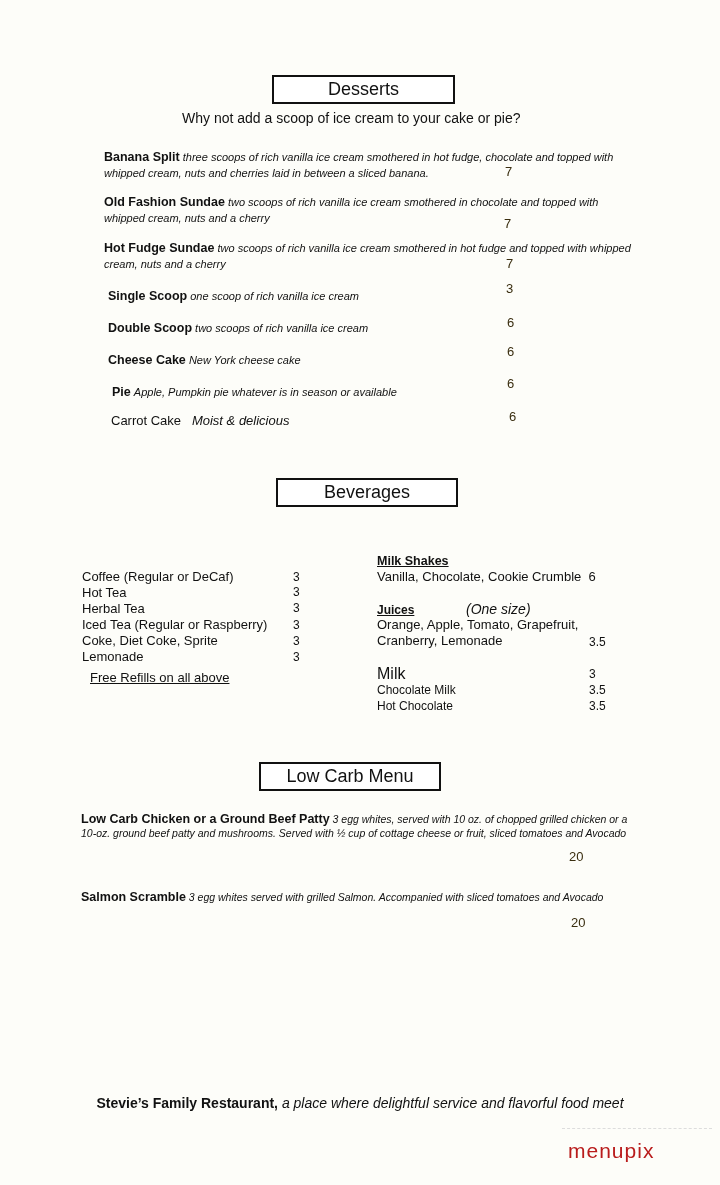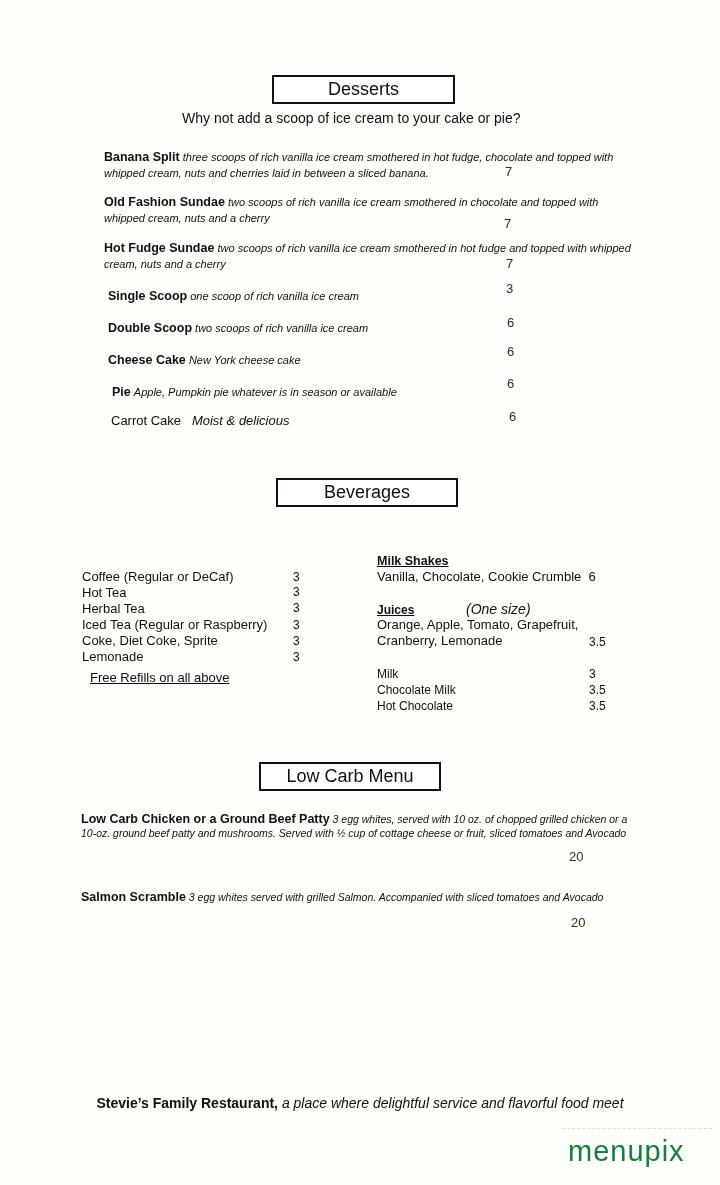--- a/index.html
+++ b/index.html
@@ -10,21 +10,21 @@
   .tagline { position:absolute; font-size:14px; }
   .item { position:absolute; font-size:11px; line-height:16px; }
   .item b { font-size:12.5px; font-weight:bold; }
   .item i { font-style:italic; }
   .price { position:absolute; font-size:13px; color:#3a2e10; }
   .bev { position:absolute; font-size:13px; line-height:16px; }
   .bev-price { position:absolute; font-size:12px; line-height:16px; }
   .u { text-decoration:underline; }
   .footer { position:absolute; left:0; width:720px; top:1095px; text-align:center; font-size:14px; }
   .wm { position:absolute; left:562px; top:1128px; width:150px; height:44px; border-top:1px dashed #ddd;
-        color:#15803d; font-size:29px; letter-spacing:1px; line-height:44px; padding-left:6px; box-sizing:border-box;}
+        color:#b91c1c; font-size:21px; letter-spacing:1px; line-height:44px; padding-left:6px; box-sizing:border-box;}
 </style>
 </head>
 <body>
 
 <div class="section-box" style="left:272px;top:75px;width:183px;height:29px;"><span>Desserts</span></div>
 <div class="tagline" style="left:182px;top:110px;">Why not add a scoop of  ice cream to your cake or pie?</div>
 
 <div class="item" style="left:104px;top:149px;width:530px;"><b>Banana Split</b> <i>three scoops of rich vanilla ice cream smothered in hot fudge, chocolate and topped with whipped cream, nuts and cherries laid in between a sliced banana.</i></div>
 <div class="price" style="left:505px;top:164px;">7</div>
 
@@ -66,21 +66,21 @@
 <div class="bev u" style="left:82px;top:670px;margin-left:8px;">Free Refills on all above</div>
 
 <div class="bev u" style="left:377px;top:553px;font-weight:bold;font-size:12.5px;">Milk Shakes</div>
 <div class="bev" style="left:377px;top:569px;"><span>Vanilla, Chocolate, Cookie Crumble</span>&nbsp; <span>6</span></div>
 
 <div class="bev" style="left:377px;top:601px;"><b class="u" style="font-size:12px;">Juices</b> <i style="font-size:14px;padding-left:48px;">(One size)</i></div>
 <div class="bev" style="left:377px;top:617px;">Orange, Apple, Tomato, Grapefruit,</div>
 <div class="bev" style="left:377px;top:633px;">Cranberry, Lemonade</div>
 <div class="bev-price" style="left:589px;top:634px;">3.5</div>
 
-<div class="bev" style="left:377px;top:666px;font-size:12px;">Milk</div>
+<div class="bev" style="left:377px;top:666px;font-size:16px;">Milk</div>
 <div class="bev-price" style="left:589px;top:666px;">3</div>
 <div class="bev" style="left:377px;top:682px;font-size:12px;">Chocolate Milk</div>
 <div class="bev-price" style="left:589px;top:682px;">3.5</div>
 <div class="bev" style="left:377px;top:698px;font-size:12px;">Hot Chocolate</div>
 <div class="bev-price" style="left:589px;top:698px;">3.5</div>
 
 <div class="section-box" style="left:259px;top:762px;width:182px;height:29px;"><span>Low Carb Menu</span></div>
 
 <div class="item" style="left:81px;top:812px;width:555px;line-height:14px;font-size:10.5px;"><b>Low Carb Chicken or a Ground Beef Patty</b> <i>3 egg whites, served with 10 oz. of chopped grilled chicken or a 10-oz. ground beef patty and mushrooms. Served with ½ cup of cottage cheese or fruit, sliced tomatoes and Avocado</i></div>
 <div class="price" style="left:569px;top:849px;">20</div>

